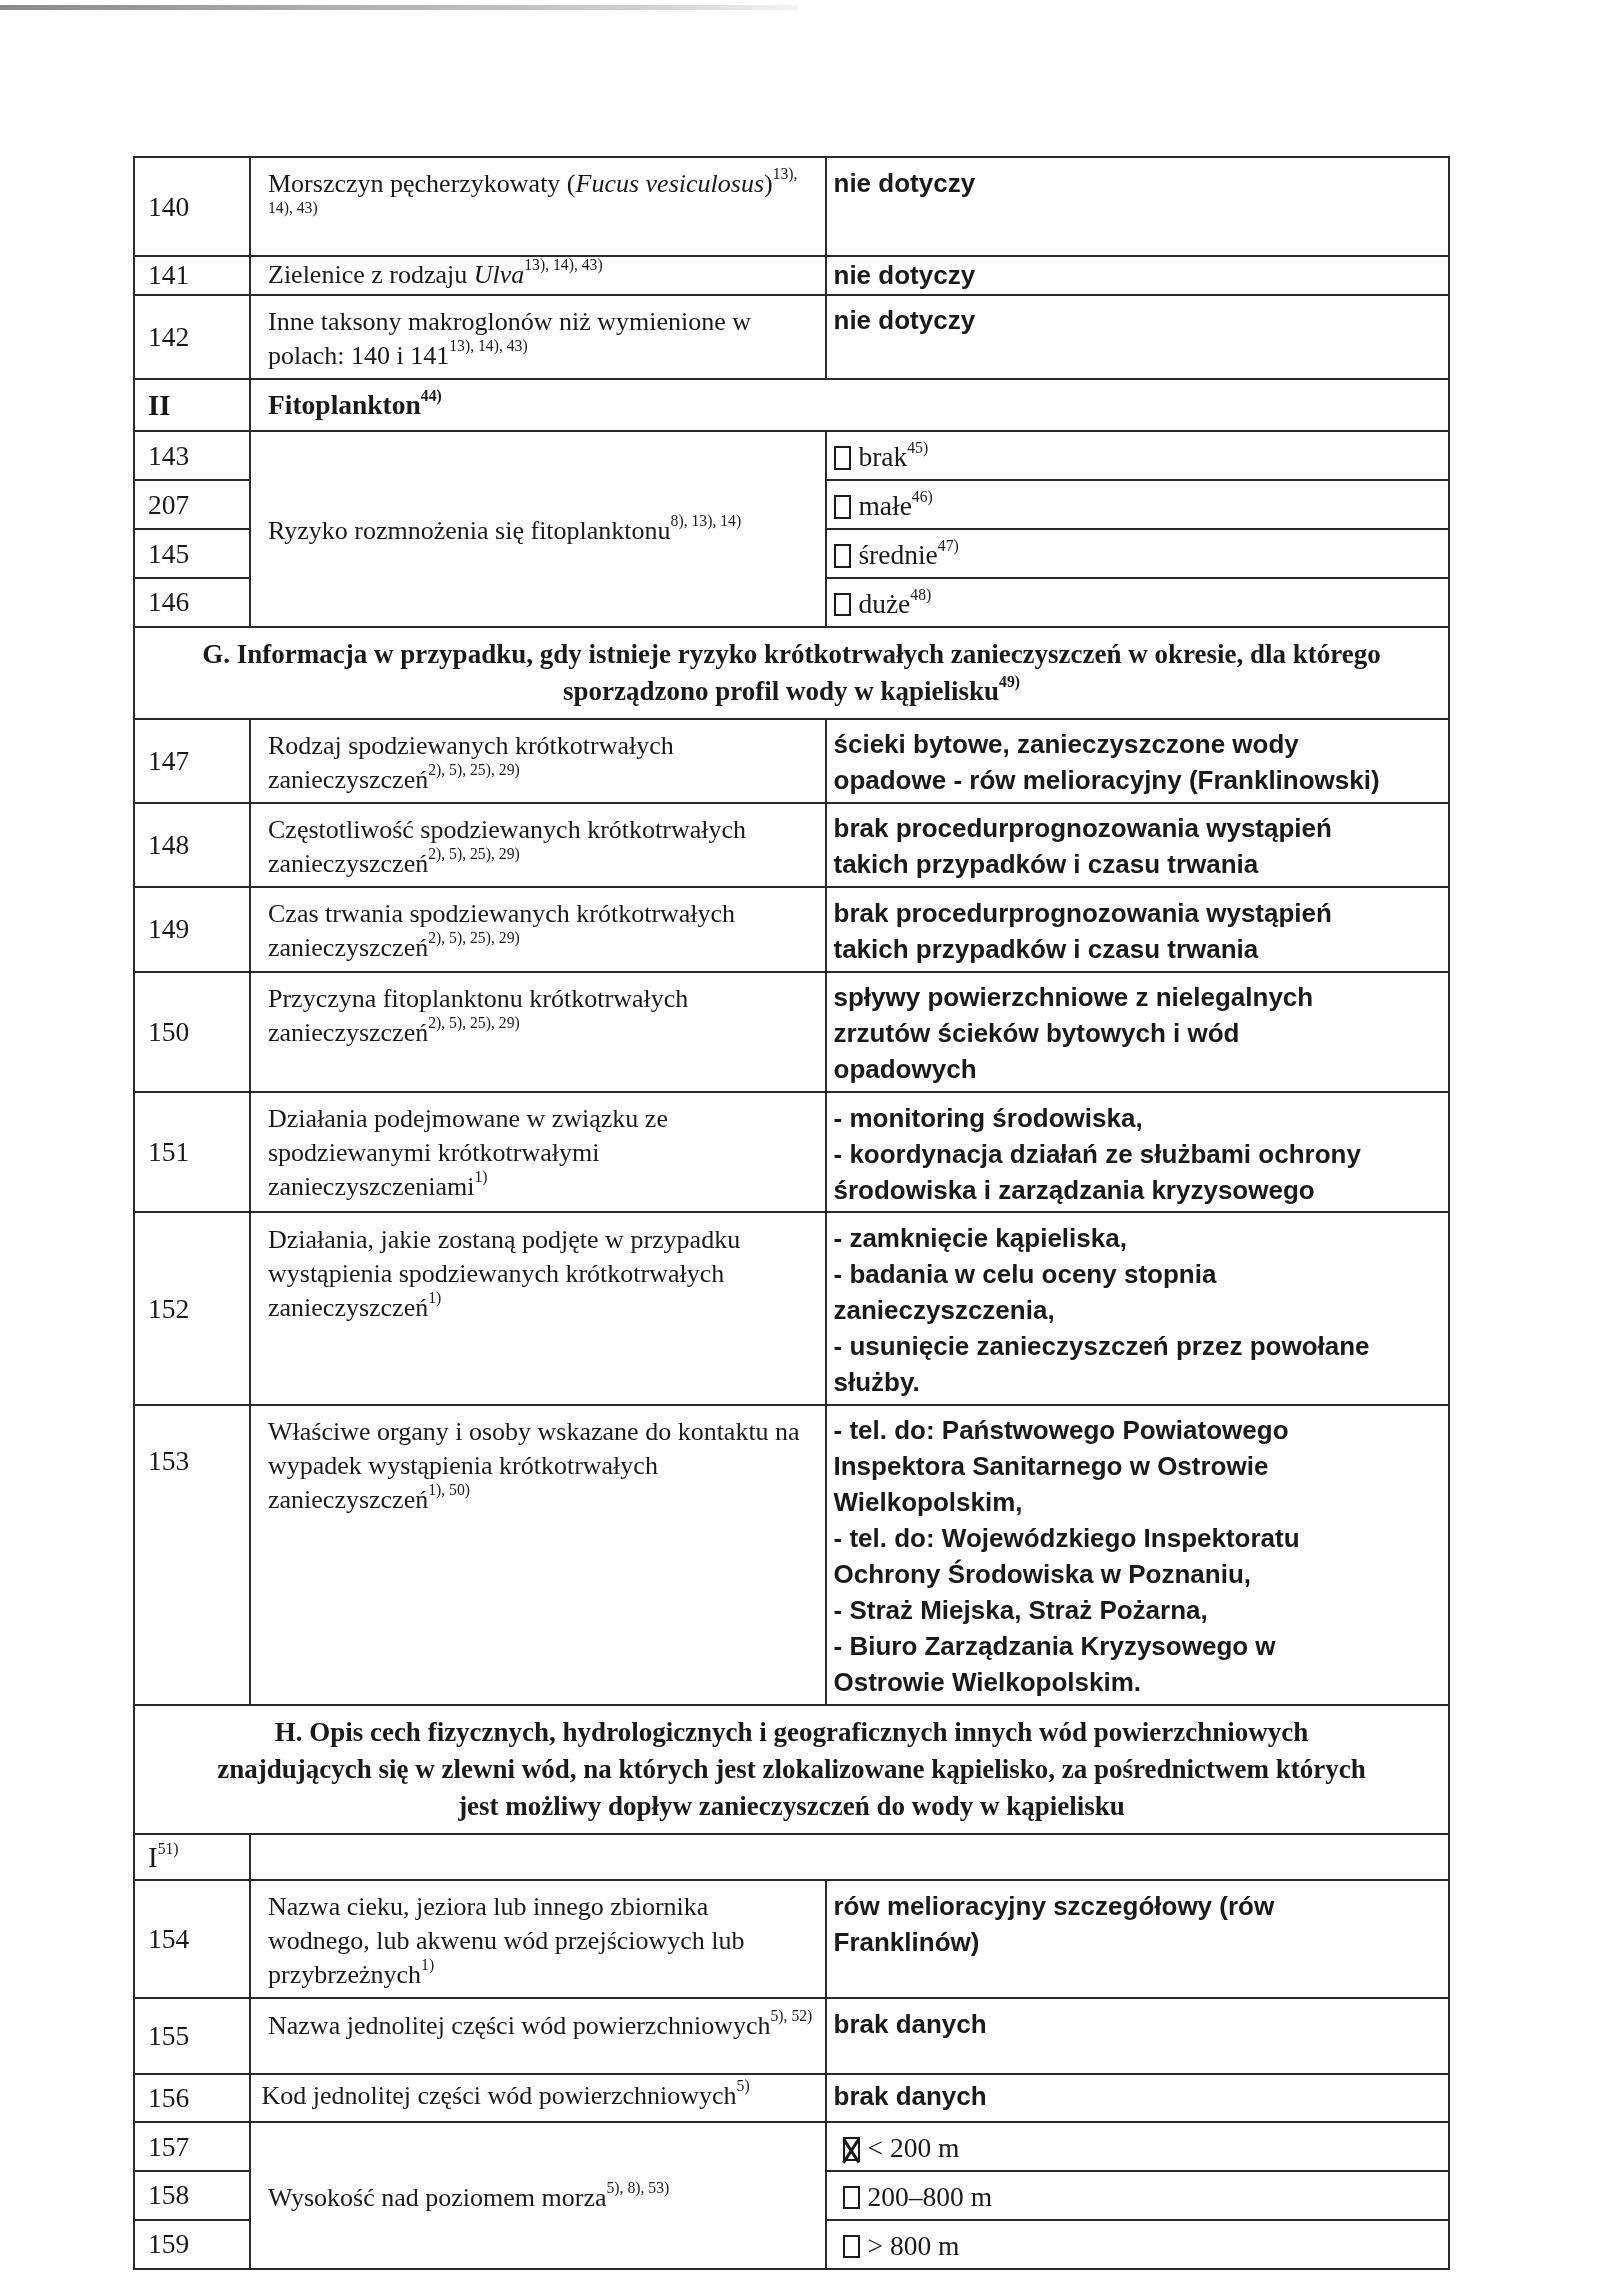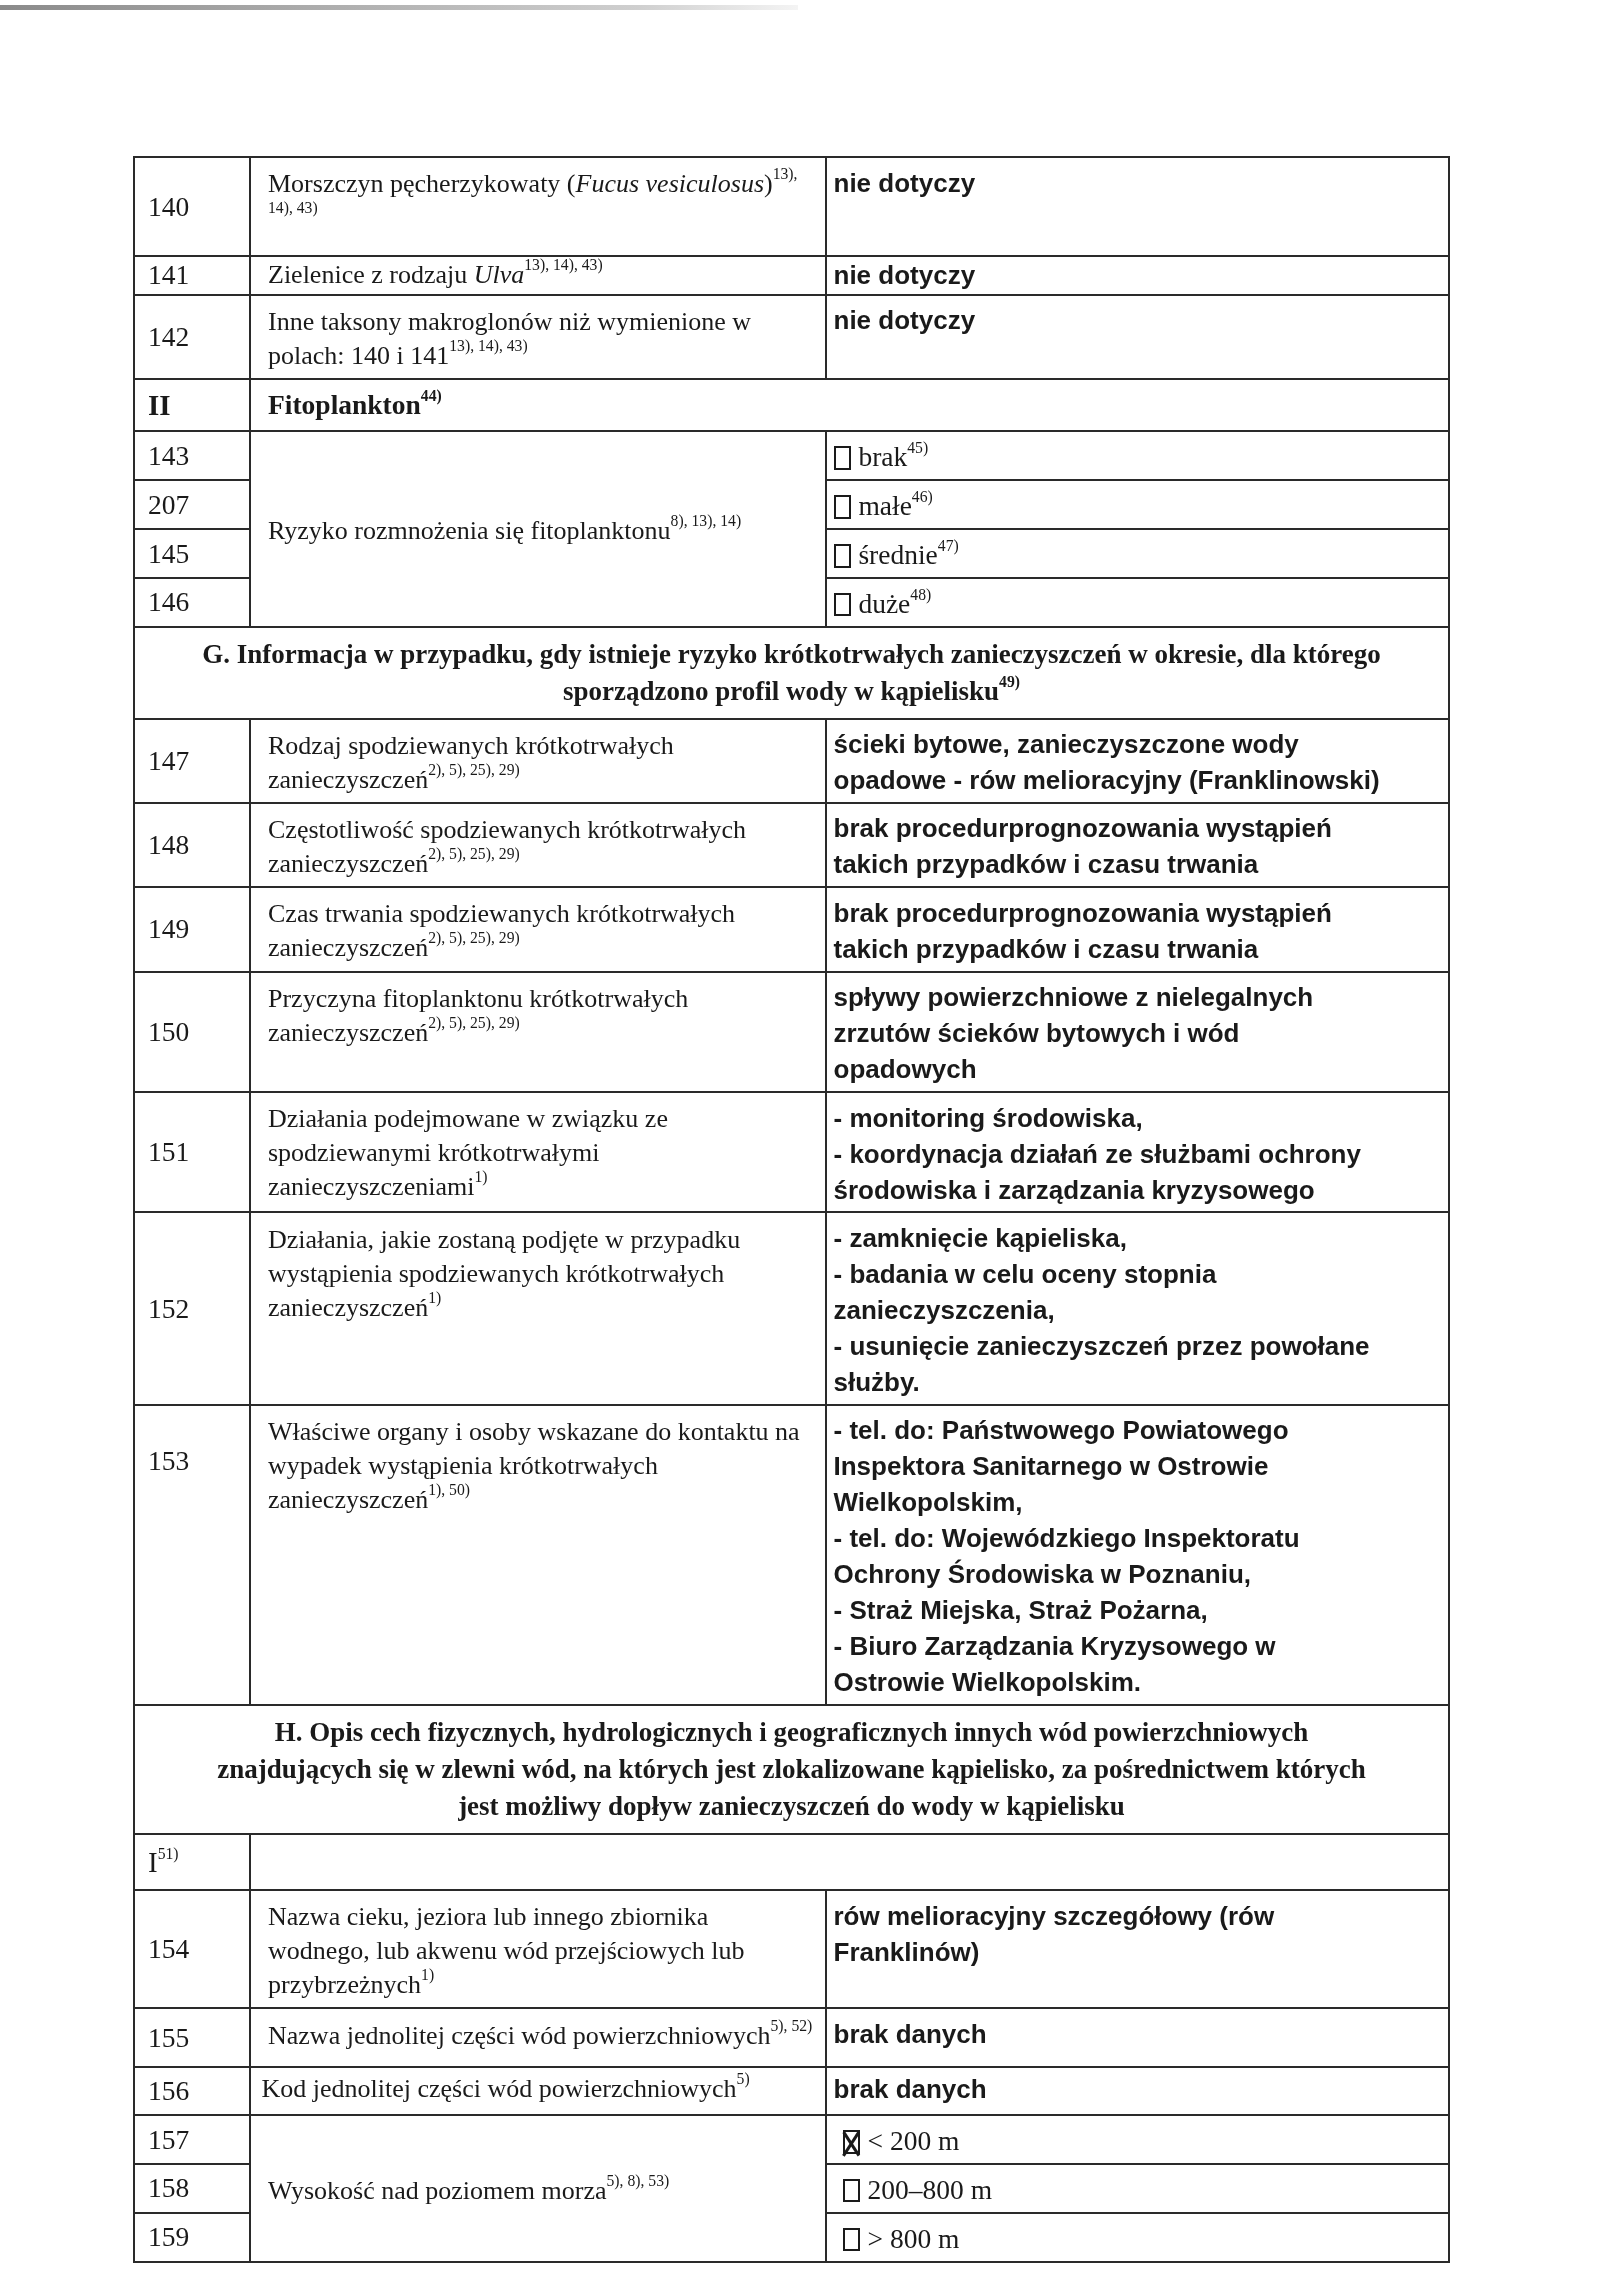--- a/index.html
+++ b/index.html
@@ -159,35 +159,35 @@
     </tr>
 
     <tr style="height:118px">
       <td class="heading" colspan="3">
           <span class="line">H. Opis cech fizycznych, hydrologicznych i geograficznych innych wód powierzchniowych</span>
           <span class="line">znajdujących się w zlewni wód, na których jest zlokalizowane kąpielisko, za pośrednictwem których</span>
           <span class="line">jest możliwy dopływ zanieczyszczeń do wody w kąpielisku</span>
         </td>
     </tr>
 
-    <tr style="height:56px">
+    <tr style="height:46px">
       <td class="section-num" style="font-weight:normal;font-family:'Liberation Serif',serif"><span>I</span><sup>51)</sup></td>
       <td colspan="2"></td>
     </tr>
 
     <tr style="height:111px">
       <td class="num">154</td>
       <td class="desc"><span>Nazwa cieku, jeziora lub innego zbiornika wodnego, lub akwenu wód przejściowych lub przybrzeżnych</span><sup>1)</sup></td>
       <td class="val">
           <span class="line"> rów melioracyjny szczegółowy (rów</span>
           <span class="line">Franklinów)</span>
         </td>
     </tr>
 
-    <tr style="height:59px">
+    <tr style="height:76px">
       <td class="num">155</td>
       <td class="desc"><span>Nazwa jednolitej części wód powierzchniowych</span><sup>5), 52)</sup></td>
       <td class="val">
           <span class="line">brak danych</span>
         </td>
     </tr>
 
     <tr style="height:48px">
       <td class="num">156</td>
       <td class="desc" style="padding-top:3.9px!important;padding-bottom:1.3px!important;padding-left:10.5px!important"><span>Kod jednolitej części wód powierzchniowych</span><sup>5)</sup></td>

